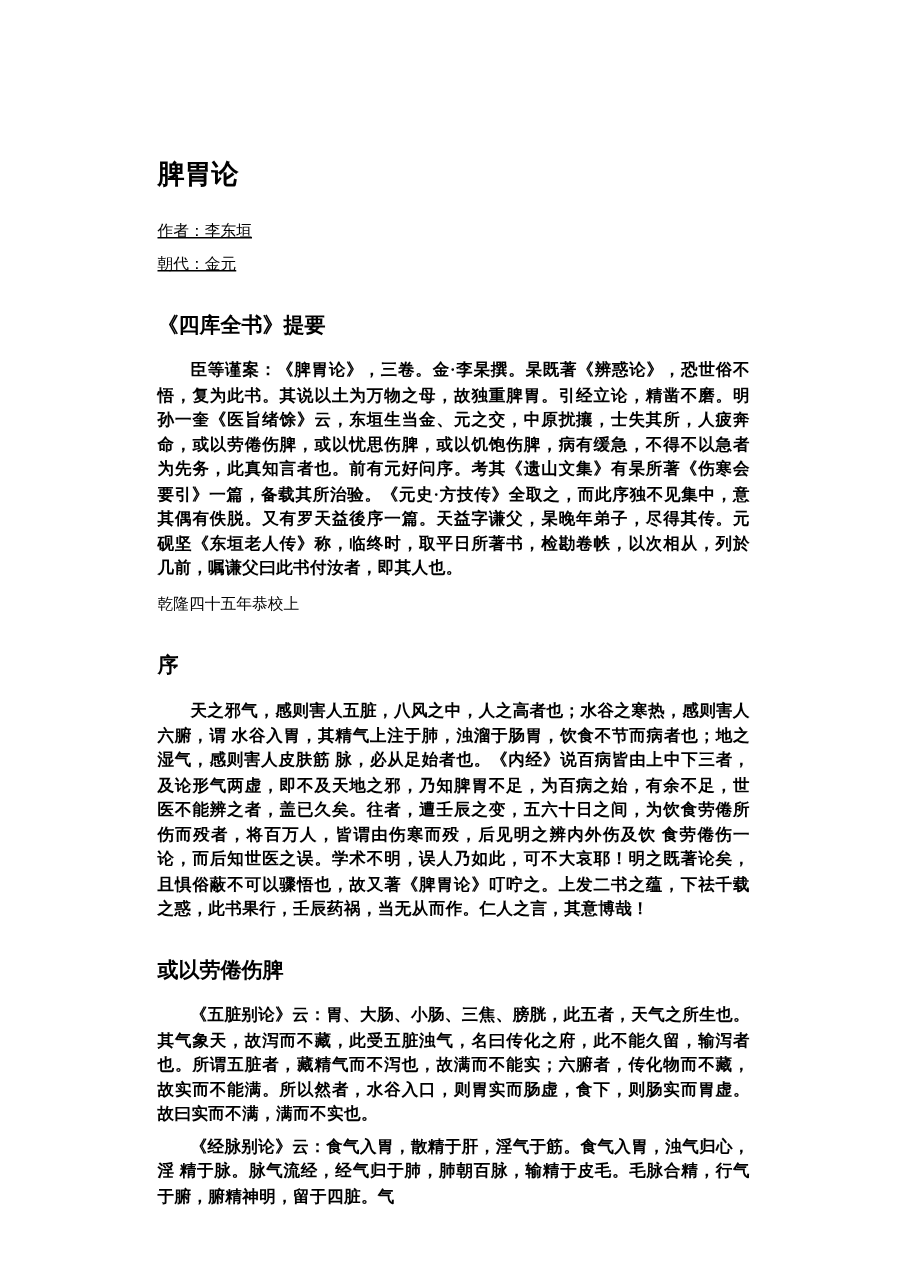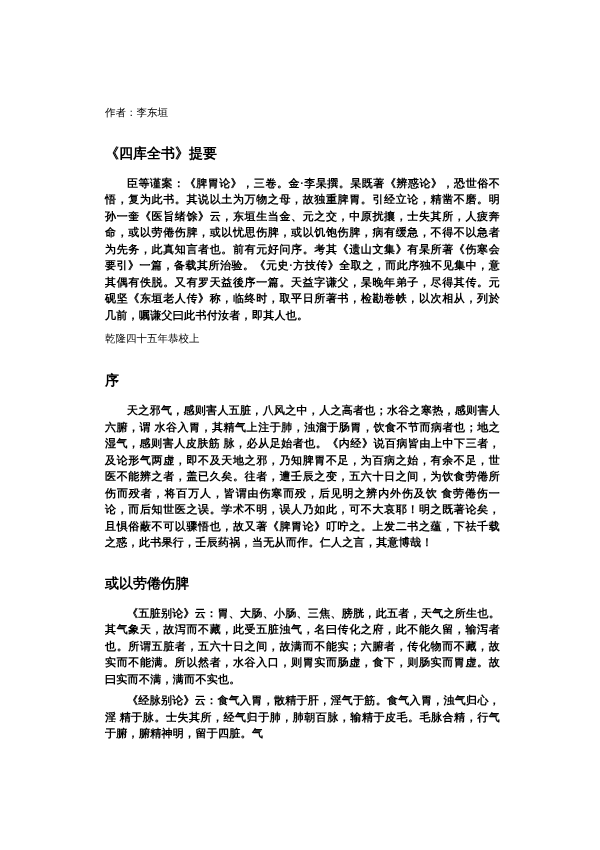--- a/index.html
+++ b/index.html
@@ -20,20 +20,21 @@
   .doc-title {
     font-size: 18px;
     font-weight: bold;
     margin: 0 0 20px 0;
     line-height: 1.2;
   }
   .meta-line {
     font-size: 10.5px;
     margin: 0 0 8px 0;
     line-height: 1.4;
+    text-decoration: underline;
   }
   .section-heading {
     font-size: 14px;
     font-weight: bold;
     margin: 24px 0 12px 0;
     line-height: 1.3;
   }
   .body-para {
     font-size: 11px;
     line-height: 16.5px;
@@ -54,34 +55,36 @@
     line-height: 16.5px;
     text-indent: 2em;
     margin: 8px 0 4px 0;
   }
 </style>
 </head>
 <body>
 
 <div class="page">
 
+  <h1 class="doc-title">脾胃论</h1>
 
   <p class="meta-line">作者：李东垣</p>
 
+  <p class="meta-line">朝代：金元</p>
 
   <section>
     <h2 class="section-heading">《四库全书》提要</h2>
     <p class="body-para">臣等谨案：《脾胃论》，三卷。金·李杲撰。杲既著《辨惑论》，恐世俗不悟，复为此书。其说以土为万物之母，故独重脾胃。引经立论，精凿不磨。明孙一奎《医旨绪馀》云，东垣生当金、元之交，中原扰攘，士失其所，人疲奔命，或以劳倦伤脾，或以忧思伤脾，或以饥饱伤脾，病有缓急，不得不以急者为先务，此真知言者也。前有元好问序。考其《遗山文集》有杲所著《伤寒会要引》一篇，备载其所治验。《元史·方技传》全取之，而此序独不见集中，意其偶有佚脱。又有罗天益後序一篇。天益字谦父，杲晚年弟子，尽得其传。元砚坚《东垣老人传》称，临终时，取平日所著书，检勘卷帙，以次相从，列於几前，嘱谦父曰此书付汝者，即其人也。</p>
     <p class="sig-left">乾隆四十五年恭校上</p>
   </section>
 
   <section>
     <h2 class="section-heading">序</h2>
     <p class="body-para">天之邪气，感则害人五脏，八风之中，人之高者也；水谷之寒热，感则害人六腑，谓 水谷入胃，其精气上注于肺，浊溜于肠胃，饮食不节而病者也；地之湿气，感则害人皮肤筋 脉，必从足始者也。《内经》说百病皆由上中下三者，及论形气两虚，即不及天地之邪，乃知脾胃不足，为百病之始，有余不足，世医不能辨之者，盖已久矣。往者，遭壬辰之变，五六十日之间，为饮食劳倦所伤而殁者，将百万人，皆谓由伤寒而殁，后见明之辨内外伤及饮 食劳倦伤一论，而后知世医之误。学术不明，误人乃如此，可不大哀耶！明之既著论矣，且惧俗蔽不可以骤悟也，故又著《脾胃论》叮咛之。上发二书之蕴，下祛千载之惑，此书果行，壬辰药祸，当无从而作。仁人之言，其意博哉！</p>
   </section>
 
   <section>
     <h2 class="section-heading">或以劳倦伤脾</h2>
-    <p class="body-para">《五脏别论》云：胃、大肠、小肠、三焦、膀胱，此五者，天气之所生也。其气象天，故泻而不藏，此受五脏浊气，名曰传化之府，此不能久留，输泻者也。所谓五脏者，五六十日之间，故满而不能实；六腑者，传化物而不藏，故实而不能满。所以然者，水谷入口，则胃实而肠虚，食下，则肠实而胃虚。故曰实而不满，满而不实也。</p>
-    <p class="body-para">《经脉别论》云：食气入胃，散精于肝，淫气于筋。食气入胃，浊气归心，淫 精于脉。士失其所，经气归于肺，肺朝百脉，输精于皮毛。毛脉合精，行气于腑，腑精神明，留于四脏。气</p>
+    <p class="body-para">《五脏别论》云：胃、大肠、小肠、三焦、膀胱，此五者，天气之所生也。其气象天，故泻而不藏，此受五脏浊气，名曰传化之府，此不能久留，输泻者也。所谓五脏者，藏精气而不泻也，故满而不能实；六腑者，传化物而不藏，故实而不能满。所以然者，水谷入口，则胃实而肠虚，食下，则肠实而胃虚。故曰实而不满，满而不实也。</p>
+    <p class="body-para">《经脉别论》云：食气入胃，散精于肝，淫气于筋。食气入胃，浊气归心，淫 精于脉。脉气流经，经气归于肺，肺朝百脉，输精于皮毛。毛脉合精，行气于腑，腑精神明，留于四脏。气</p>
   </section>
 
 </div>
 
 </body></html>

